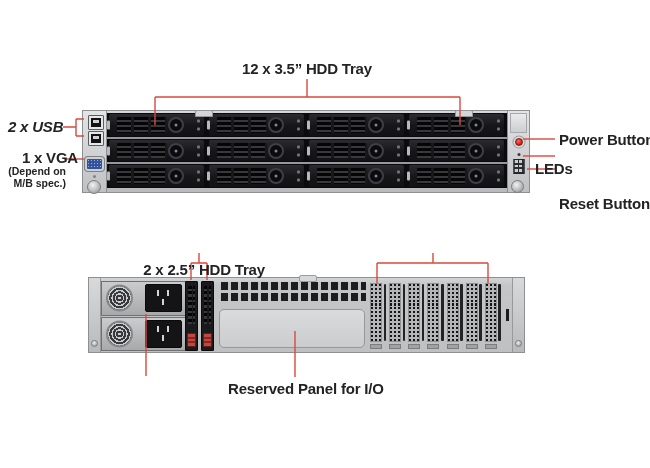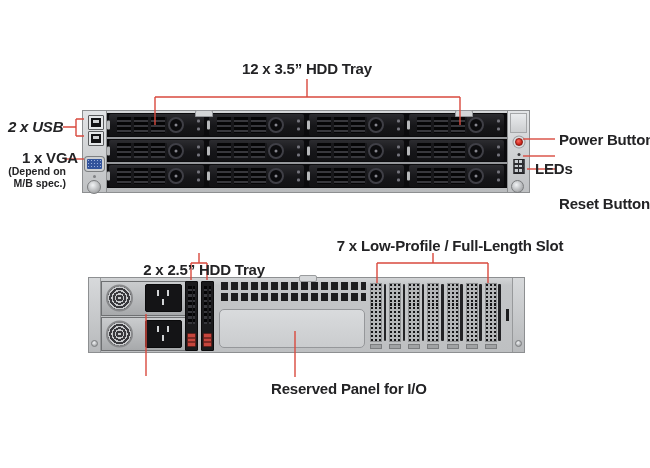--- a/index.html
+++ b/index.html
@@ -15,21 +15,21 @@
   #lbl-front-tray{left:307px;top:61px;}
   #lbl-usb{left:8px;top:119px;width:54px;font-style:italic;}
   #lbl-vga{left:20px;top:150px;width:58px;}
   #lbl-vga-note{left:0px;top:166px;width:66px;text-align:right;}
   #lbl-power{left:559px;top:132px;}
   #lbl-reset{left:559px;top:148px;margin-top:48px;}
   #lbl-leds{left:535px;top:161px;}
   #lbl-rear-hdd{left:204px;top:238px;margin-top:24px;}
   #lbl-rear-slot{left:450px;top:238px;}
   #lbl-crps{left:93px;top:381px;}
-  #lbl-reserved{left:228px;top:381px;margin-left:43px;}
+  #lbl-reserved{left:228px;top:381px;}
 
   
   svg.overlay{position:absolute;left:0;top:0;z-index:20;pointer-events:none;}
   svg.overlay path{stroke:#d9493e;stroke-width:1.4;fill:none;}
 
   
   .chassis-front{position:absolute;left:82px;top:110px;width:448px;height:83px;
       background:linear-gradient(180deg,#d8dadc,#c3c5c7 8%,#b9bbbd);border:1px solid #8d8f91;
       box-sizing:border-box;z-index:10;}
   .bays{position:absolute;left:24px;right:22px;top:2px;bottom:4px;background:#0c0c0e;
@@ -359,15 +359,14 @@
   <div class="lbl rt" id="lbl-usb">2 x USB</div>
   <div class="lbl rt" id="lbl-vga">1 x VGA</div>
   <div class="lbl small" id="lbl-vga-note">
     <div>(Depend on</div>
     <div>M/B spec.)</div>
   </div>
   <div class="lbl" id="lbl-power">Power Button</div>
   <div class="lbl" id="lbl-reset">Reset Button</div>
   <div class="lbl" id="lbl-leds">LEDs</div>
   <div class="lbl ctr" id="lbl-rear-hdd">2 x 2.5” HDD Tray</div>
-  <div class="lbl ctr" id="lbl-rear-slot">7 x Low-Profile / Full-Length Slot</div>
   <div class="lbl" id="lbl-reserved">Reserved Panel for I/O</div>
 </div>
 
 </body></html>

